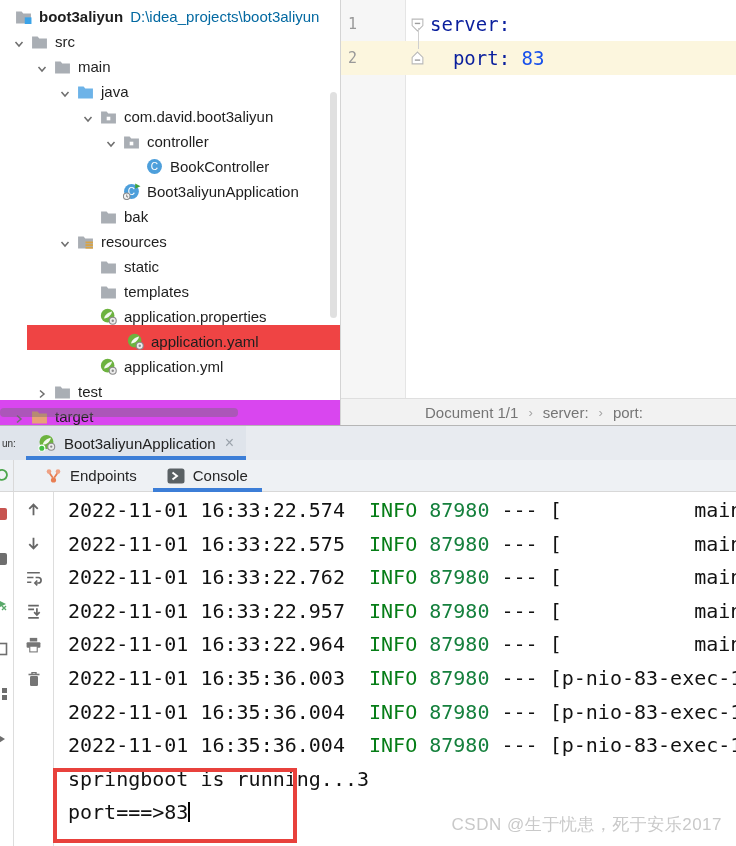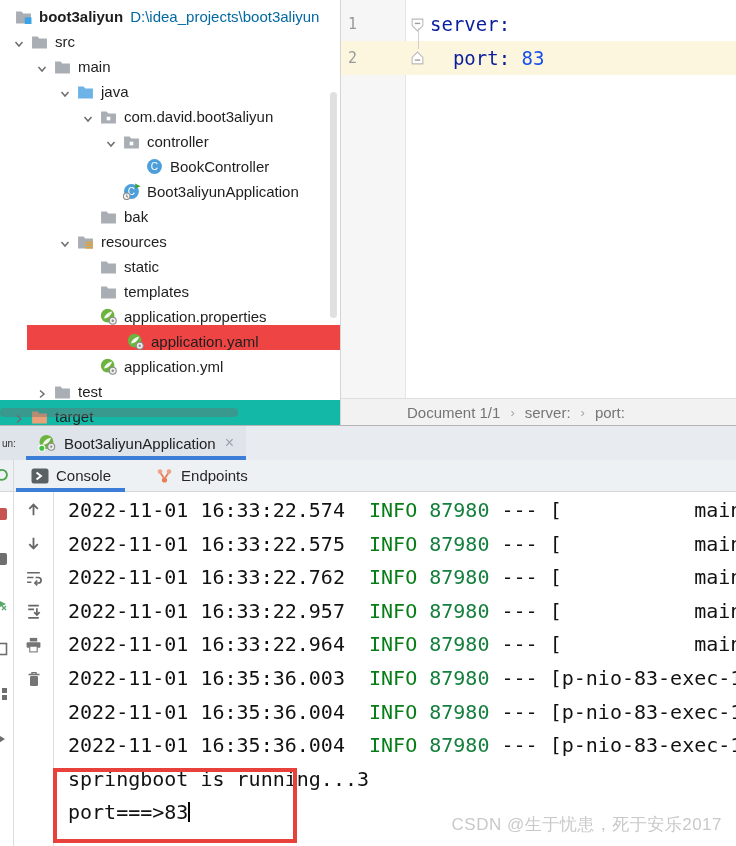--- a/index.html
+++ b/index.html
@@ -4,21 +4,21 @@
 <style>
   html,body{margin:0;padding:0;background:#fff;}
   .ide{position:relative;width:736px;height:846px;background:#fff;overflow:hidden;
        font-family:"Liberation Sans",sans-serif;}
 
   
   .project{position:absolute;left:0;top:0;width:340px;height:425px;background:#fff;
            border-right:1px solid #d4d4d4;overflow:hidden;}
   .trow{display:flex;align-items:flex-end;height:25px;white-space:nowrap;font-size:15px;color:#1e1e1e;}
   .trow.sel{background:#ef4444;margin-left:27px;}
-  .trow.warn{background:#14b8a6;}
+  .trow.warn{background:#d946ef;}
   .chev{width:22px;flex:none;display:flex;justify-content:center;align-items:center;}
   .ticon{width:19px;height:17px;flex:none;display:flex;align-items:center;justify-content:center;margin-right:6px;}
   .tlabel.bold{font-weight:bold;}
   .tpath{color:#0369a1;margin-left:7px;}
   .vscroll{position:absolute;right:3px;top:92px;width:7px;height:226px;background:rgba(0,0,0,.12);border-radius:4px;}
   .hscroll{position:absolute;left:0;top:408px;width:238px;height:9px;background:rgba(110,110,110,.42);border-radius:4px;}
 
   
   .editor{position:absolute;left:341px;top:0;width:395px;height:398px;background:#fff;
           font-family:"DejaVu Sans Mono",monospace;font-size:19px;padding-top:7px;box-sizing:border-box;}
@@ -28,21 +28,21 @@
   .lnumcol{width:64px;flex:none;padding-left:7px;box-sizing:border-box;color:#999;font-size:15px;}
   .foldcol{width:25px;flex:none;display:flex;justify-content:center;align-items:center;}
   .code{white-space:pre;}
   .yk{color:#0a1f9d;}
   .ynum{color:#1750eb;}
   .foldline{position:absolute;left:77px;top:28px;width:1px;height:21px;background:#cfcfcf;}
 
   
   .breadcrumbs{position:absolute;left:341px;top:398px;width:395px;height:27px;background:#f2f2f2;
                border-top:1px solid #dfdfdf;display:flex;align-items:center;font-size:15px;color:#757575;
-               padding-left:66px;box-sizing:border-box;}
+               padding-left:84px;box-sizing:border-box;}
   .bsep{color:#a6a6a6;margin:0 10px;font-size:13px;}
 
   
   .runrow{position:absolute;left:0;top:425px;width:736px;height:35px;background:#dfe4eb;
           border-top:1px solid #b6b6b6;display:flex;align-items:stretch;box-sizing:border-box;}
   .runlabel{font-size:10px;color:#333;align-self:center;margin-left:2px;}
   .runtab{position:relative;display:flex;align-items:center;padding:0 12px;margin-left:10px;}
   .runtab::after{content:"";position:absolute;left:0;right:0;bottom:0;height:4px;background:#3c7ed7;}
   .runtab .ticon{margin-right:7px;}
   .runtab-label{font-size:15px;color:#222;}
@@ -363,40 +363,40 @@
     <div class="runrow-rest"></div>
   </div>
 
   <div class="chead">
     <div class="chead-partial">
         <svg width="16" height="16" viewBox="0 0 16 16">
           <path d="M3.2 9.5 a5 5 0 1 0 1.2 -5.2" stroke="#4ca64c" stroke-width="1.8" fill="none"></path>
           <polygon points="1.2,2.2 6.4,3.4 2.6,7.4" fill="#4ca64c"></polygon>
         </svg>
       </div>
-    <div class="ctab sel">
-      <span class="ticon" id="console-tab-icon">
-          <svg width="18" height="16" viewBox="0 0 18 16">
-            <rect x="0.5" y="0.5" width="17" height="15" rx="2.5" fill="#5a6164"></rect>
-            <path d="M5.5 4.5 L10 8 L5.5 11.5" stroke="#fff" stroke-width="1.9" fill="none"></path>
-          </svg>
-        </span>
-      <span>Console</span>
-    </div>
     <div class="ctab endpoints">
       <span class="ticon" id="endpoints-tab-icon">
           <svg width="17" height="16" viewBox="0 0 16 16">
             <path d="M4 5 L7.3 9.8 M12 5 L8.7 9.8" stroke="#e87e52" stroke-width="1.8"></path>
             <circle cx="3.5" cy="3.6" r="2.3" fill="#efa183"></circle>
             <circle cx="12.5" cy="3.6" r="2.3" fill="#efa183"></circle>
             <circle cx="8" cy="12" r="2.6" fill="#e87e52"></circle>
           </svg>
         </span>
       <span>Endpoints</span>
     </div>
+    <div class="ctab sel">
+      <span class="ticon" id="console-tab-icon">
+          <svg width="18" height="16" viewBox="0 0 18 16">
+            <rect x="0.5" y="0.5" width="17" height="15" rx="2.5" fill="#5a6164"></rect>
+            <path d="M5.5 4.5 L10 8 L5.5 11.5" stroke="#fff" stroke-width="1.9" fill="none"></path>
+          </svg>
+        </span>
+      <span>Console</span>
+    </div>
   </div>
 
   <div class="console">
     <div class="cstripe" id="cstripe">
         <div class="sic" style="top: 14px;"><svg width="16" height="16" viewBox="0 0 16 16">
             <rect x="2" y="2" width="12" height="12" rx="2" fill="#c75450"></rect>
           </svg></div>
         <div class="sic" style="top: 59px;"><svg width="16" height="16" viewBox="0 0 16 16">
             <rect x="2" y="2" width="12" height="12" rx="2" fill="#6e6e6e"></rect>
           </svg></div>

